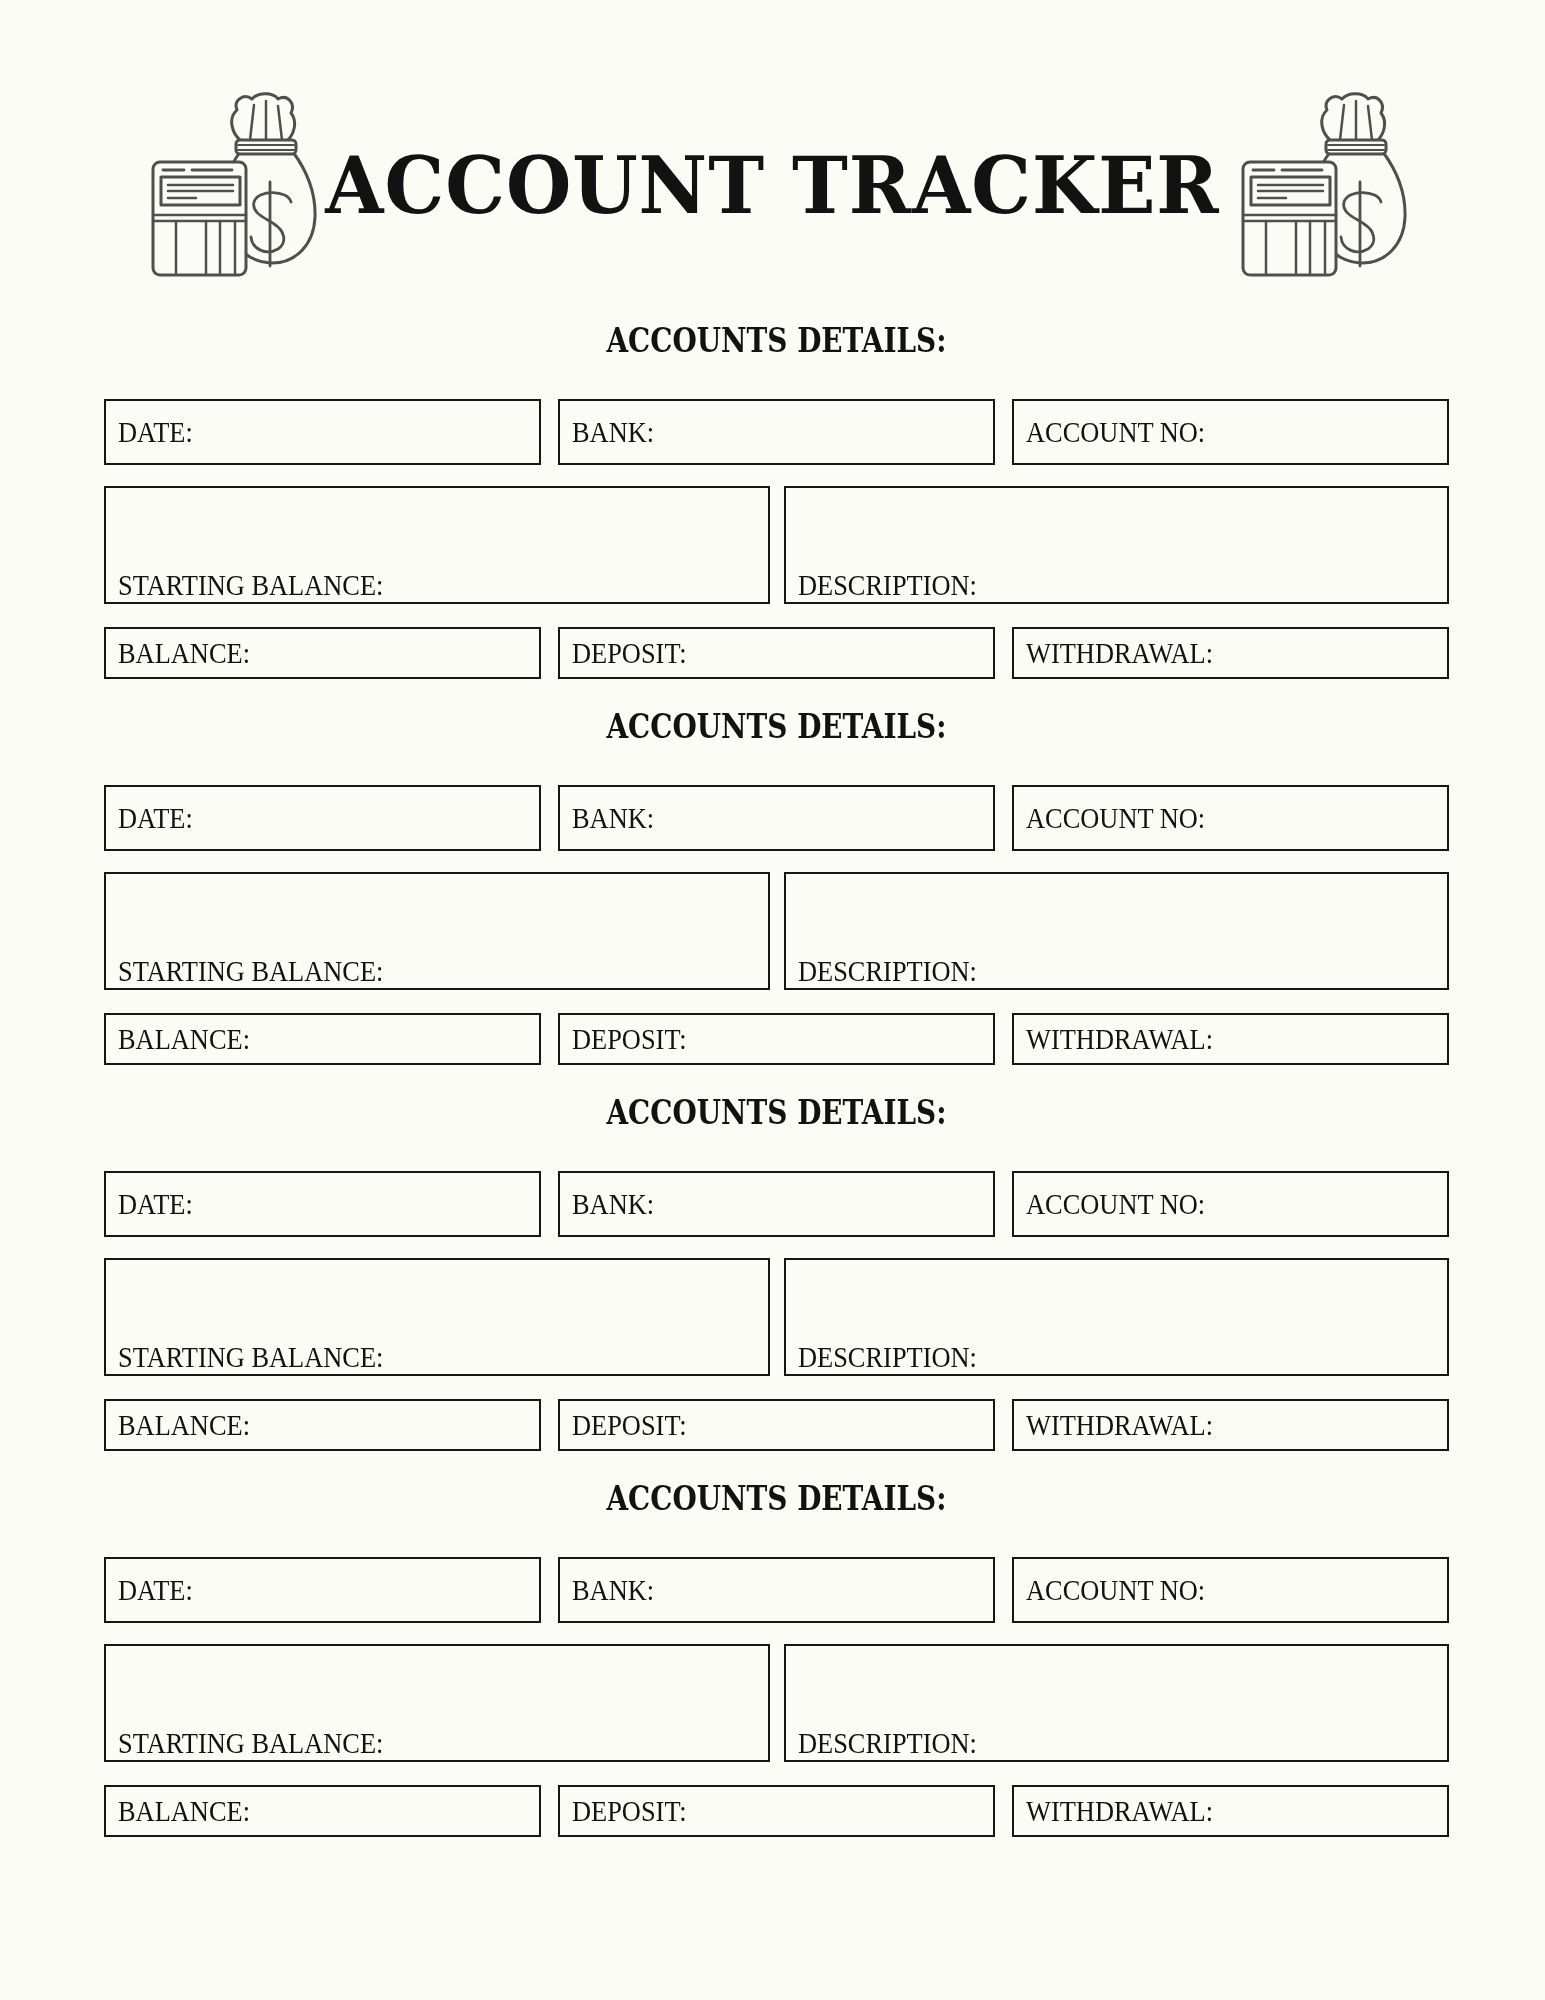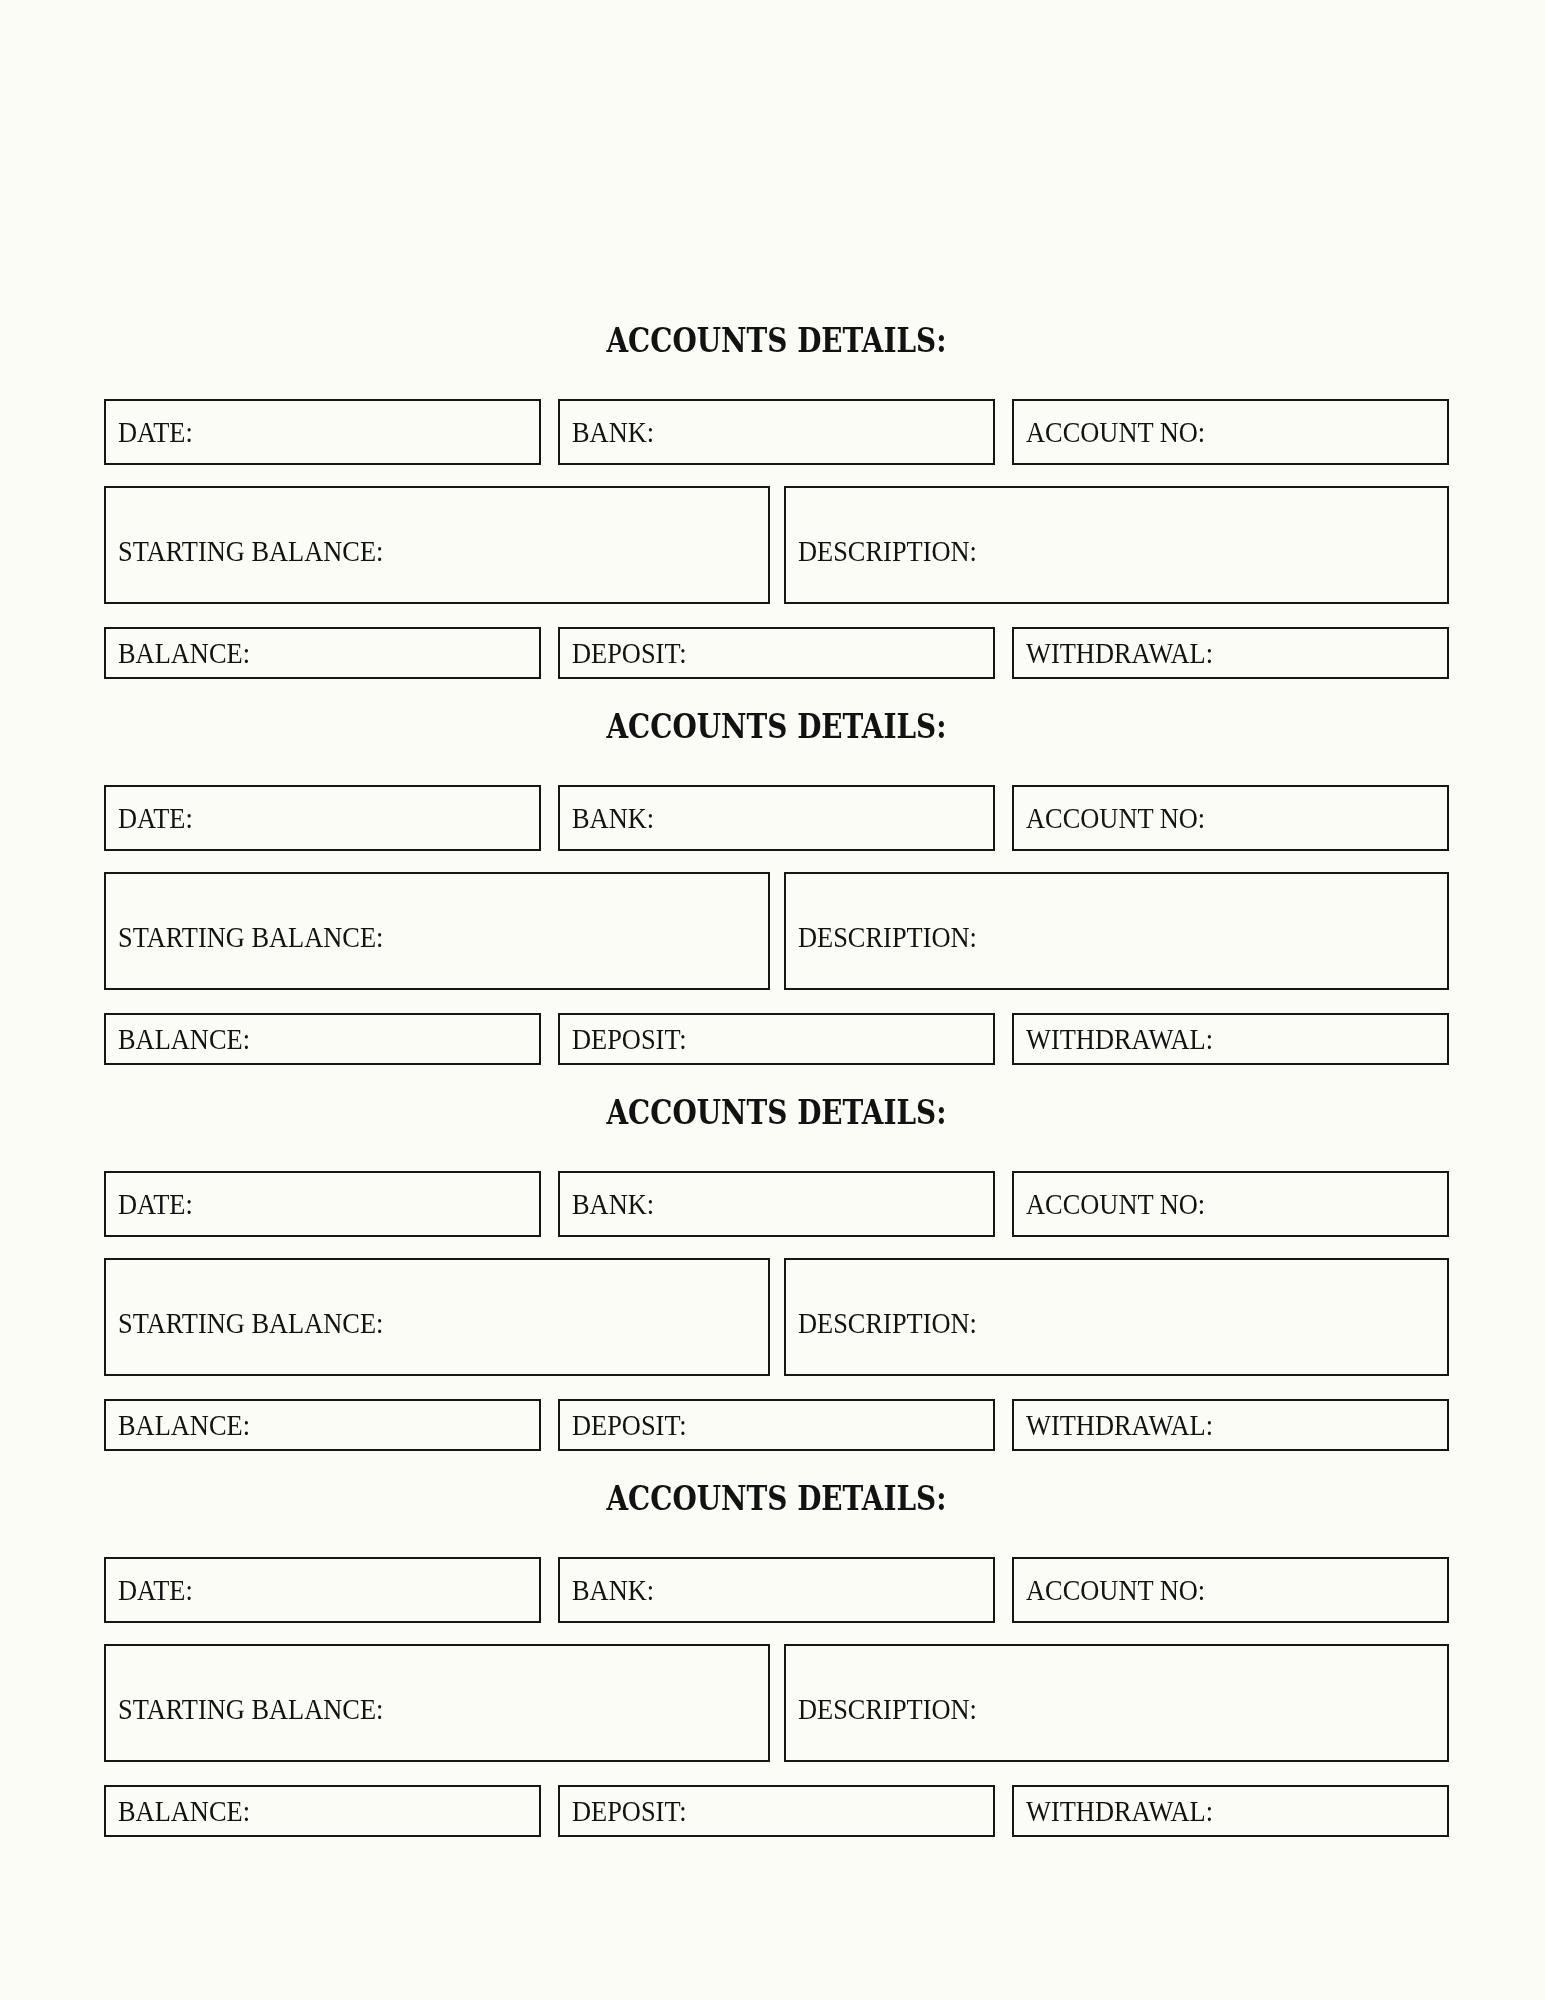--- a/index.html
+++ b/index.html
@@ -54,21 +54,21 @@
   .row .box {
     flex:1;
     border:2px solid #161616;
     height:66px;
     display:flex;
     align-items:center;
     padding:0 12px;
     background:transparent;
   }
   .row.tall { gap:14px; margin-bottom:23px; }
-  .row.tall .box { height:118px; align-items:center; padding-top:13px; }
+  .row.tall .box { height:118px; align-items:flex-end; padding-top:13px; }
   .row.last { margin-bottom:33px; }
   .row.last .box { height:52px; }
 
   .label {
     font-size:30px;
     line-height:1.15;
     letter-spacing:0;
     transform:scaleX(.88);
     transform-origin:left center;
     white-space:nowrap;
@@ -106,20 +106,33 @@
       <path d="M5,129 H98" stroke-width="2.5"></path>
       <path d="M28,129 V181" stroke-width="2.5"></path>
       <path d="M58,129 V181" stroke-width="2.5"></path>
       <path d="M72,129 V181" stroke-width="2.5"></path>
       <path d="M87,129 V181" stroke-width="2.5"></path>
     </g>
   </defs>
 </svg>
 
 <div class="page">
+  <header>
+    <span class="icon icon-left">
+      <svg viewBox="0 0 172 190">
+          <use href="#acct-icon"></use>
+        </svg>
+    </span>
+    <h1 class="title">ACCOUNT TRACKER</h1>
+    <span class="icon icon-right">
+      <svg viewBox="0 0 172 190">
+          <use href="#acct-icon"></use>
+        </svg>
+    </span>
+  </header>
 
   <main>
   <section class="account-section">
     <h2 class="section-heading">ACCOUNTS DETAILS:</h2>
     <div class="rows">
           <div class="row">
             <div class="box">
               <span class="label">DATE:</span>
             </div>
             <div class="box">

